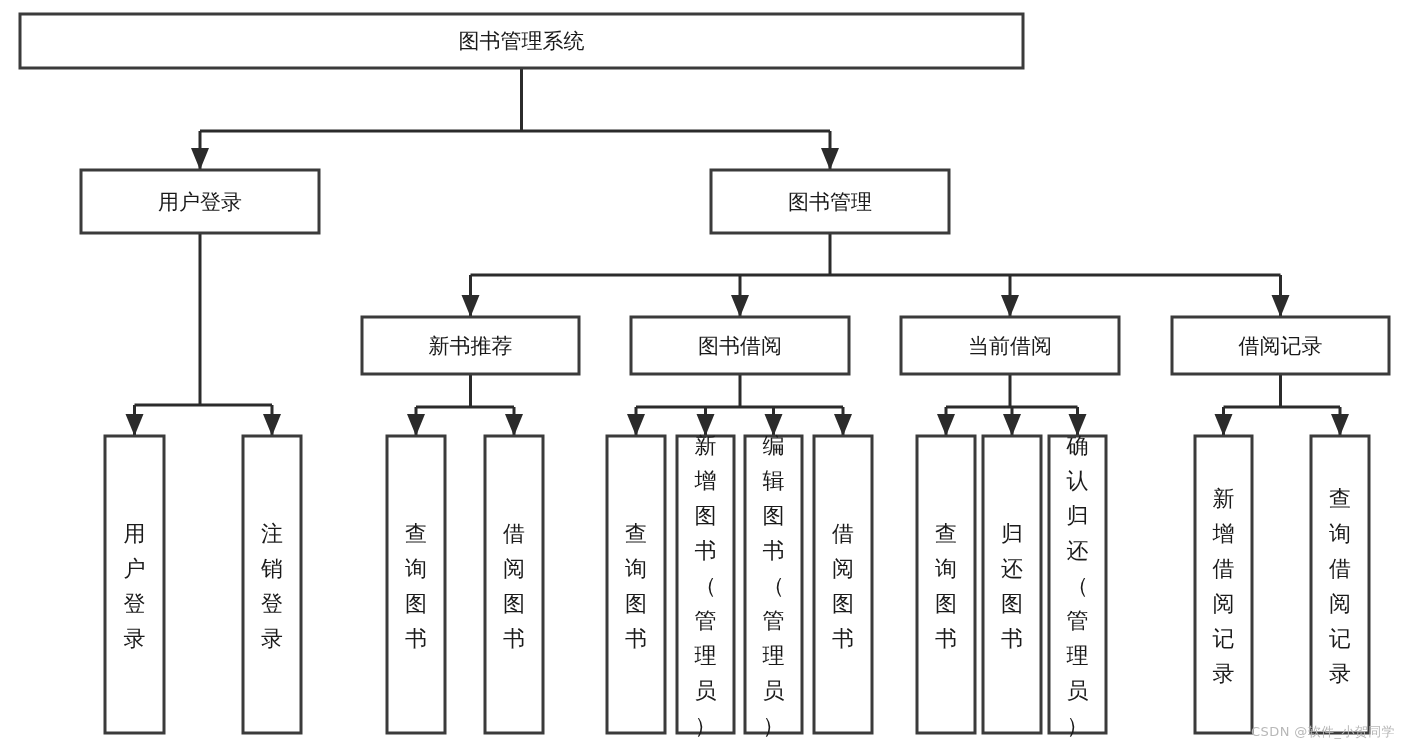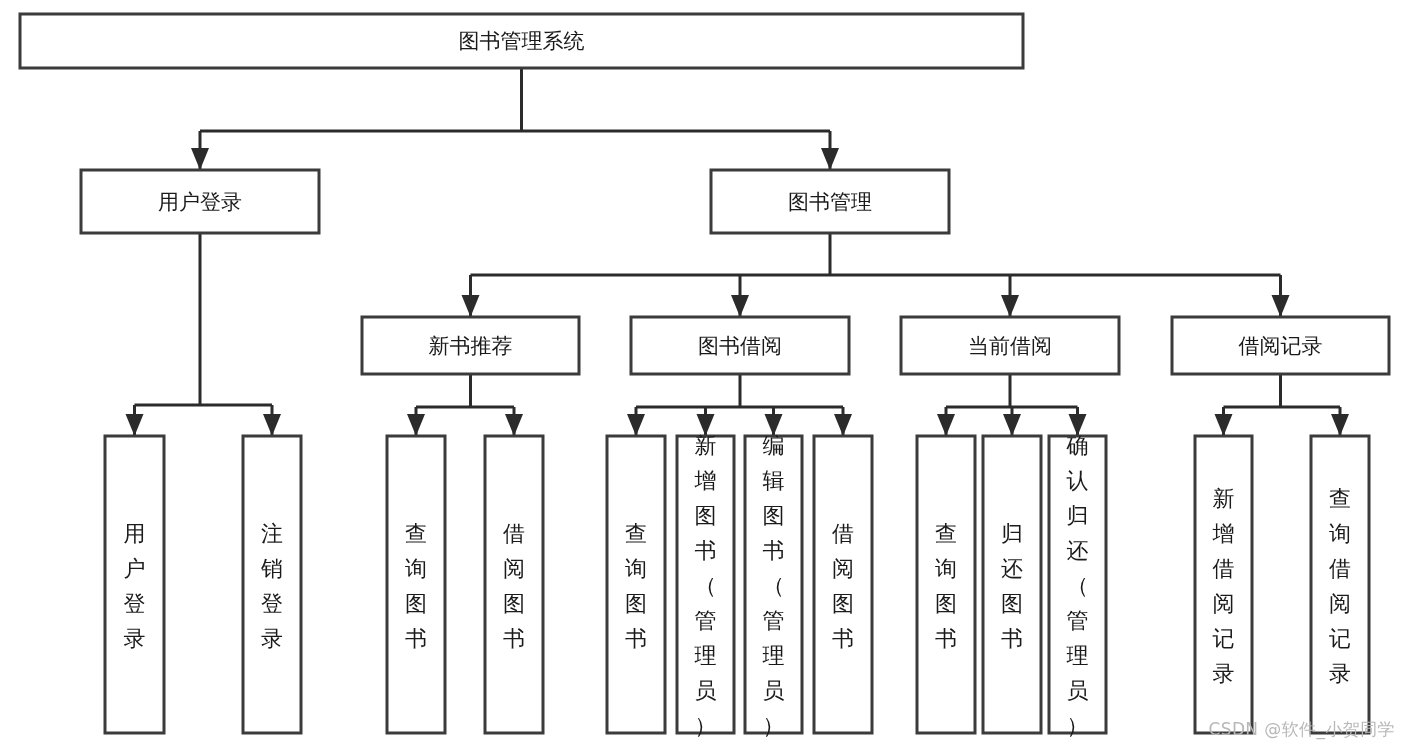--- a/index.html
+++ b/index.html
@@ -53,21 +53,21 @@
     font-family: "DejaVu Sans", "Liberation Sans", sans-serif;
     font-size: 22px;
     fill: #1a1a1a;
     text-anchor: middle;
   }
   .watermark {
     position: absolute;
     right: 10px;
     bottom: 6px;
     font-family: "DejaVu Sans", "Liberation Sans", sans-serif;
-    font-size: 17px;
+    font-size: 13px;
     color: #b8b8b8;
     white-space: nowrap;
     letter-spacing: 0.4px;
     pointer-events: none;
   }
 </style>
 </head>
 <body>
 
 <div id="diagram-root">

